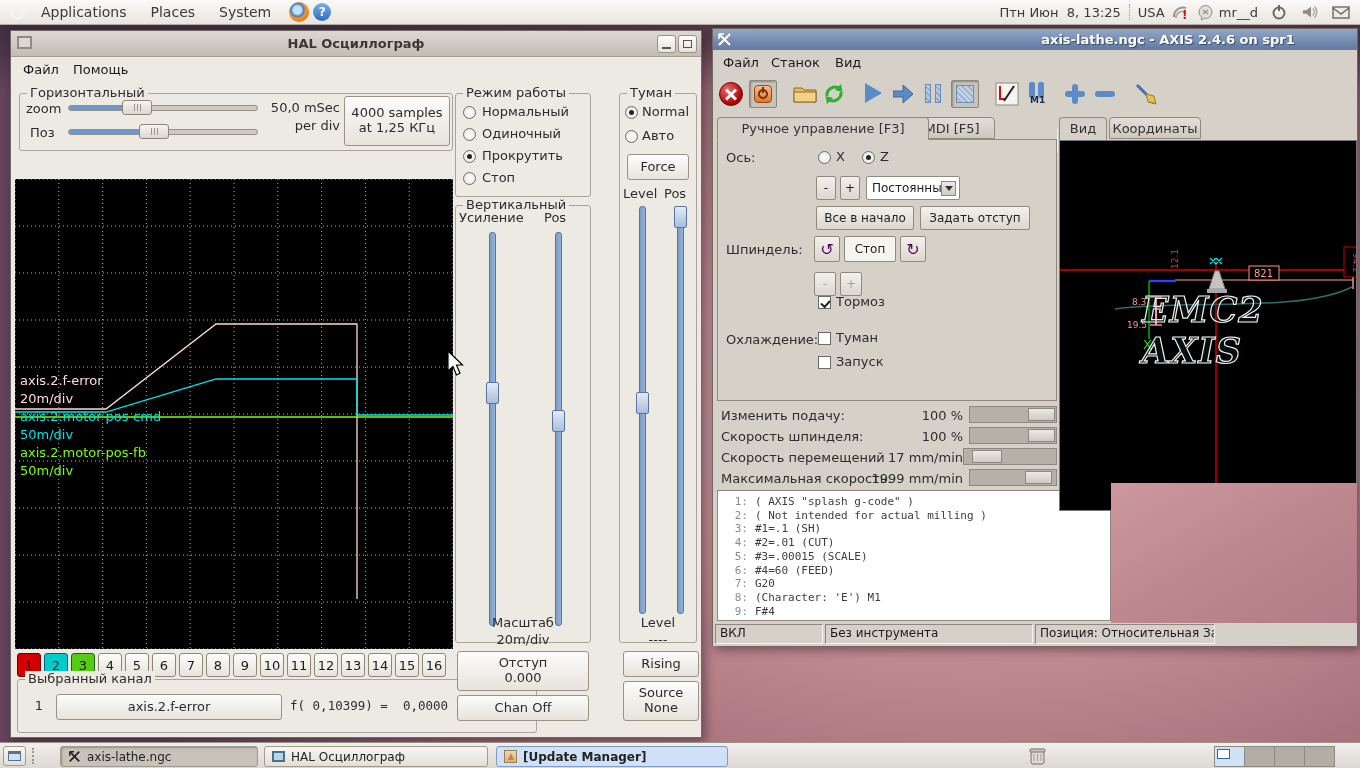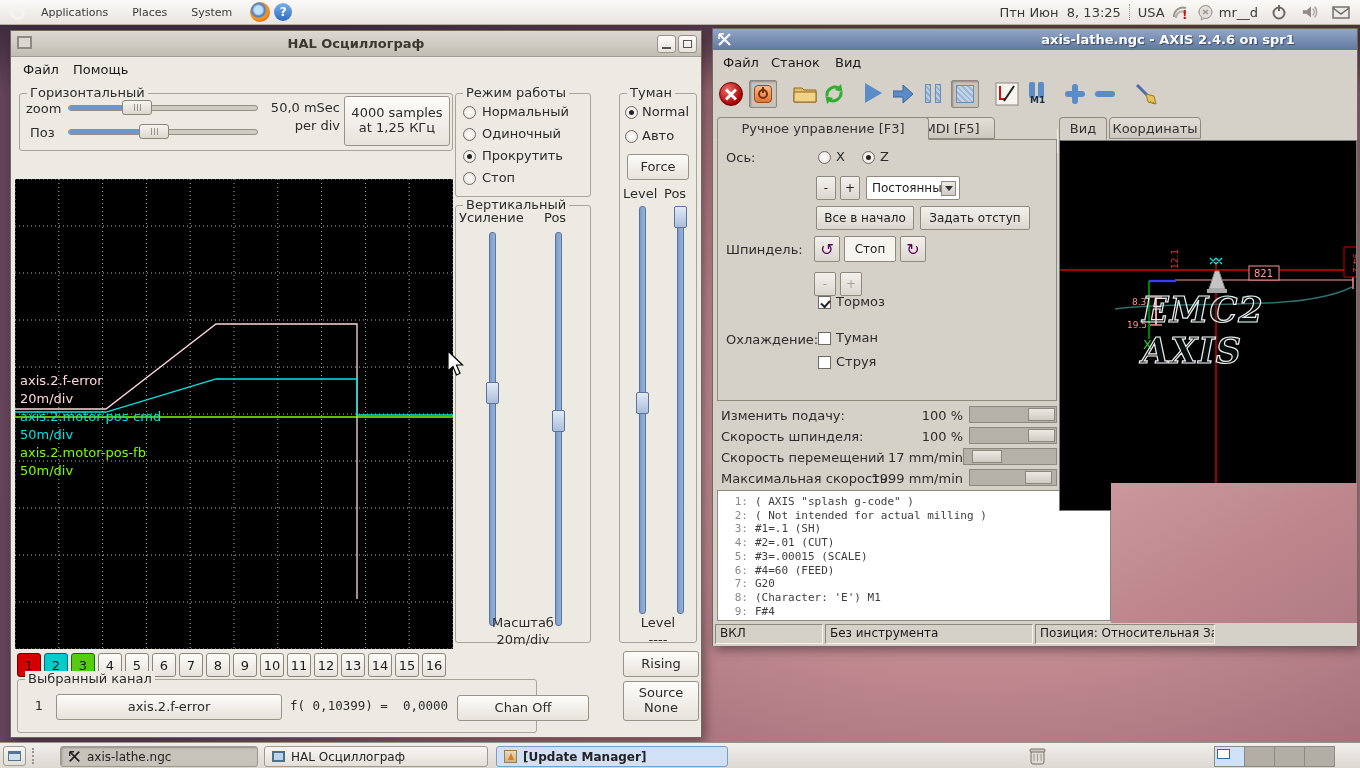--- a/index.html
+++ b/index.html
@@ -7,21 +7,21 @@
   body{font-family:"DejaVu Sans","Liberation Sans",sans-serif;font-size:13px;color:#1a1a1a}
   .abs{position:absolute}
   .pre{white-space:pre}
   #screen{position:relative;width:1360px;height:768px;overflow:hidden;
     background:
       linear-gradient(rgba(40,28,46,.85) 0%, rgba(40,28,46,0) 12%),
       radial-gradient(ellipse 980px 560px at 72% 58%, #d6a4a9 0%, #c28b92 38%, #a06b77 72%, #63445a 100%);}
   
   #top-panel{position:absolute;left:0;top:0;width:1360px;height:25px;
     background:linear-gradient(#fbfaf8,#e9e5e0);border-bottom:1px solid #b3ada4;display:flex;align-items:center;z-index:50}
-  .pmenu{padding:0 12px;color:#3a3a3a;font-size:11px;height:25px;display:flex;align-items:center}
+  .pmenu{padding:0 12px;color:#3a3a3a;font-size:14px;height:25px;display:flex;align-items:center}
   .ptxt{color:#3a3a3a;font-size:13px}
   .ubuntu{width:15px;height:15px;border:3px solid #f4f3f1;border-radius:50%;margin-left:10px;margin-right:4px}
   .ff{width:20px;height:20px;border-radius:50%;margin-left:6px;
       background:radial-gradient(circle at 42% 40%, #bfe3f2 0 24%, #4b7bd0 38%, #f59a1f 52%, #e2670e 78%, #a84a08 100%)}
   .helpi{width:18px;height:18px;border-radius:50%;background:linear-gradient(#79b0e8,#2f6cc0);color:#fff;
       font-weight:bold;font-size:12px;display:flex;align-items:center;justify-content:center;margin-left:4px}
   .psep{width:1px;height:16px;border-left:1px dotted #9a948b;margin:0 8px}
   .gicon{width:18px;height:18px;position:relative;display:flex;align-items:center;justify-content:center}
   
   .win{position:absolute;border:1px solid #6f685e;box-shadow:3px 4px 10px rgba(20,10,20,.45)}
@@ -254,20 +254,24 @@
       <span class="glabel">Вертикальный</span>
       <span class="lbl" style="left:3px;top:4px">Усиление</span>
       <span class="lbl" style="left:88px;top:4px">Pos</span>
       <div class="vtrough" style="left:33px;top:26px;height:394px"></div>
       <div class="vhandle" style="left:30px;top:176px"></div>
       <div class="vtrough" style="left:99px;top:26px;height:394px"></div>
       <div class="vhandle" style="left:96px;top:204px"></div>
     </div>
     <span class="lbl" style="left:444px;top:584px;width:136px;text-align:center">Масштаб</span>
     <span class="lbl" style="left:444px;top:601px;width:136px;text-align:center">20m/div</span>
+    <div class="btn" style="left:446px;top:620px;width:132px;height:40px;flex-direction:column">
+      <span>Отступ</span>
+      <span>0.000</span>
+    </div>
     <div class="btn" style="left:446px;top:664px;width:132px;height:26px">Chan Off</div>
 
     <div class="grp" style="left:608px;top:62px;width:78px;height:550px">
       <span class="glabel">Туман</span>
       <span class="radio sel" style="left:5px;top:12px"></span>
       <span class="lbl" style="left:22px;top:10px">Normal</span>
       <span class="radio" style="left:5px;top:36px"></span>
       <span class="lbl" style="left:22px;top:34px">Авто</span>
       <div class="btn" style="left:7px;top:60px;width:62px;height:26px">Force</div>
       <span class="lbl" style="left:3px;top:92px">Level</span>
@@ -398,21 +402,21 @@
       <div class="tbtn" style="left:126px;top:96px;width:52px;height:26px;background:#f6f4ef">Стоп</div>
       <div class="tbtn" style="left:182px;top:96px;width:26px;height:26px;font-size:16px;color:#5a005a">↻</div>
       <div class="tbtn dis" style="left:96px;top:132px;width:22px;height:24px">-</div>
       <div class="tbtn dis" style="left:122px;top:132px;width:22px;height:24px">+</div>
       <span class="check on" style="left:100px;top:156px"></span>
       <span class="lbl" style="left:118px;top:154px">Тормоз</span>
       <span class="lbl" style="left:8px;top:192px">Охлаждение:</span>
       <span class="check" style="left:100px;top:192px"></span>
       <span class="lbl" style="left:118px;top:190px">Туман</span>
       <span class="check" style="left:100px;top:216px"></span>
-      <span class="lbl" style="left:118px;top:214px">Струя</span>
+      <span class="lbl" style="left:118px;top:214px">Запуск</span>
     </div>
 
     <div>
       <span class="lbl" style="left:8px;top:379px">Изменить подачу:</span>
       <span class="lbl" style="left:150px;top:379px;width:100px;text-align:right">100 %</span>
       <div class="abs" style="left:256px;top:377px;width:88px;height:17px;background:#b5b1a8;border:1px solid #8d887f">
           <i style="position:absolute;left:58px;top:1px;width:27px;height:13px;background:linear-gradient(#ece9e3,#cfcbc3);border:1px solid #8d887f"></i>
         </div>
       <span class="lbl" style="left:8px;top:400px">Скорость шпинделя:</span>
       <span class="lbl" style="left:150px;top:400px;width:100px;text-align:right">100 %</span>

